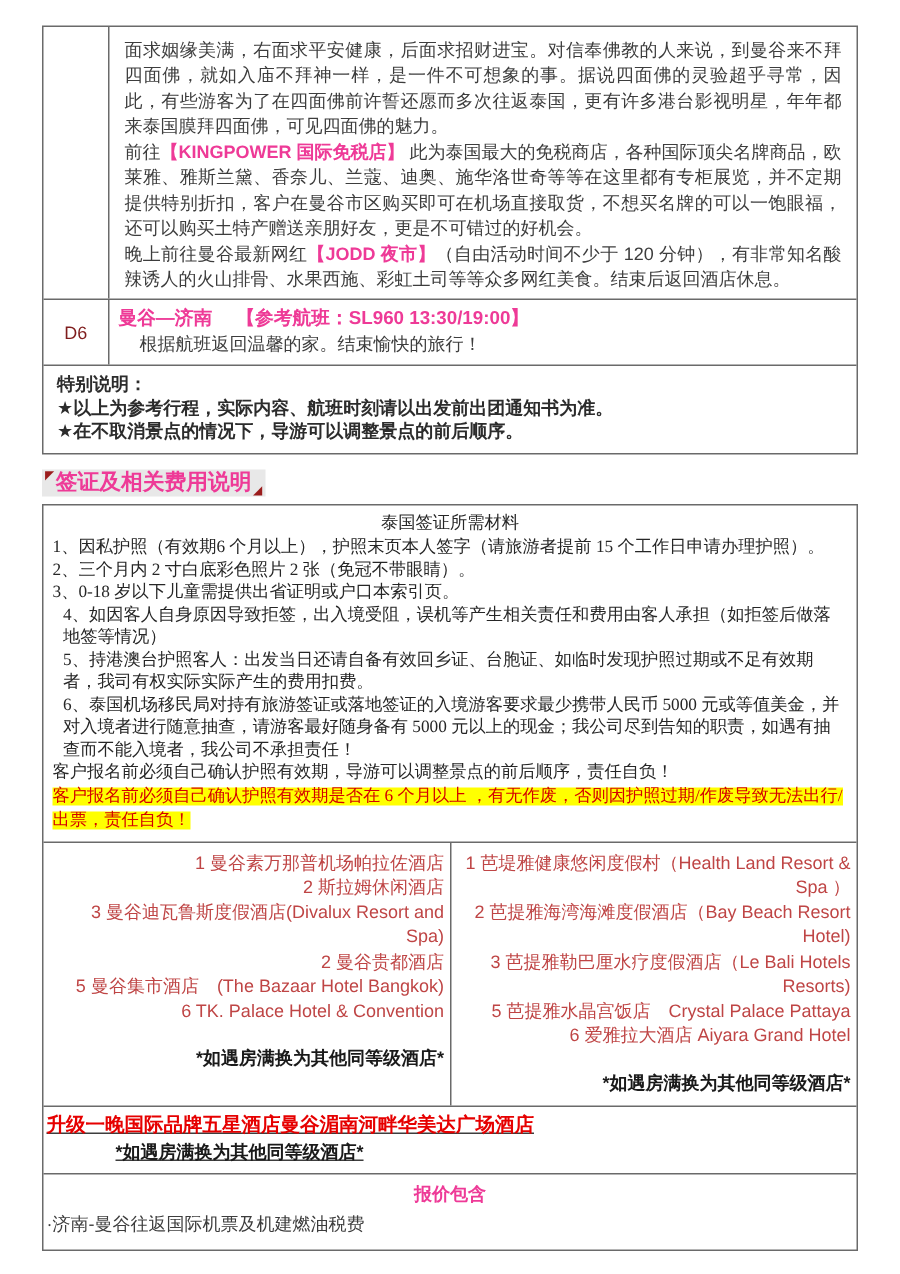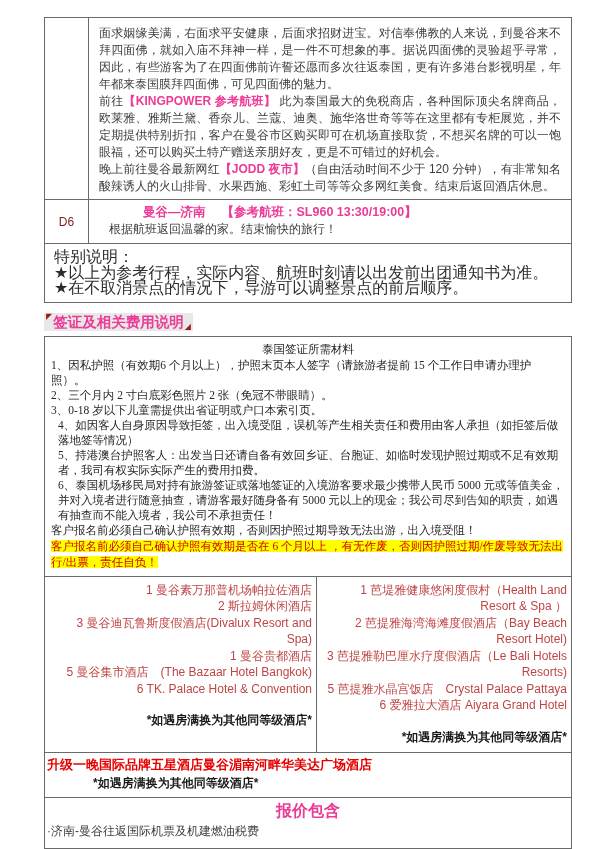--- a/index.html
+++ b/index.html
@@ -3,21 +3,21 @@
 <meta charset="utf-8">
 <style>
   * { margin:0; padding:0; box-sizing:border-box; }
   html,body { background:#ffffff; }
   body {
     width:600px; height:849px;
     font-family:"Liberation Sans","DejaVu Sans",sans-serif;
     color:#3d3d3d;
     overflow:hidden;
   }
-  .page { width:600px; height:849px; padding:17px 28px 0 44px; background:#fff; }
+  .page { width:600px; height:849px; padding:17px 28px 0 28px; background:#fff; }
 
   
   .itin-table { border:1px solid #6a6a6a; }
   .itin-row { display:flex; align-items:stretch; }
   .day-cell {
     width:44px; flex:0 0 44px;
     border-right:1px solid #6a6a6a;
     display:flex; align-items:center; justify-content:center;
     font-size:12px; color:#7f1d1d;
   }
@@ -28,24 +28,24 @@
   .meal-bar {
     background:#f3f3f3;
     display:flex; align-items:center;
     font-weight:bold; color:#222;
     font-size:12.5px;
     padding:3px 12px 4px 10px;
   }
   .meal-bar .lodging { margin-left:auto; margin-right:2px; }
   .row-border-top { border-top:1px solid #6a6a6a; }
   .d6-content { padding:3px 8px 5px 6px; }
-  .d6-flightline { font-size:12.5px; font-weight:bold; color:#ee3a97; line-height:18px;margin-left:48px; }
+  .d6-flightline { font-size:12.5px; font-weight:bold; color:#ee3a97; line-height:18px; }
   .d6-flightline .route { margin-right:16px; }
   .d6-desc { font-size:12px; color:#3d3d3d; padding-left:14px; line-height:17px; }
-  .special-notes { padding:5px 9px 6px 9px; font-size:16px; font-weight:normal; color:#2c2c2c; line-height:15.5px; }
+  .special-notes { padding:5px 9px 6px 9px; font-size:12px; font-weight:bold; color:#2c2c2c; line-height:15.5px; }
 
   
   .section-header { margin:10px 0 5px 0; display:flex; align-items:center; }
   .section-header .hd-box {
     display:inline-flex; align-items:center;
     background:#e8e8e8;
     color:#ee3a97; font-weight:bold; font-size:14.5px;
     padding:0 2px; line-height:18px;
   }
   .tri { color:#9b1c1c; font-size:8px; line-height:8px; }
@@ -66,41 +66,41 @@
 
   
   .hotel-row { display:flex; align-items:stretch; font-size:12px;text-align:right; }
   .hotel-col { padding:5px 4px 7px 8px; color:#bf4545; line-height:16.5px; }
   .hotel-col.left { width:272px; flex:0 0 272px; border-right:1px solid #6a6a6a; }
   .hotel-col.right { flex:1; }
   .hotel-note { margin-top:15px; color:#1a1a1a; font-weight:bold; }
   .hotel-col.left .hotel-note { padding-left:62px; }
   .hotel-col.right .hotel-note { padding-left:0; }
 
-  .upgrade-row { padding:3px 4px 5px 2px; }
+  .upgrade-row { padding:3px 4px 5px 2px;text-decoration:underline; }
   .upgrade-text { color:#e60000; font-weight:bold; font-size:13px; line-height:17px; }
   .upgrade-note { font-weight:bold; color:#1a1a1a; font-size:12px; margin-top:2px; padding-left:46px; }
 
   .quote-row { padding:4px 2px 8px 2px; font-size:12px; line-height:18px; color:#3d3d3d; }
-  .quote-header { text-align:center; color:#ee3a97; font-weight:bold; font-size:16px; margin-bottom:2px; }
+  .quote-header { text-align:center; color:#ee3a97; font-weight:bold; font-size:12px; margin-bottom:2px; }
   .quote-items .q-item { text-align:justify; }
 </style>
 </head>
 <body>
 
 <div class="page">
 
   <div class="itin-table">
 
     <div class="itin-row">
       <div class="day-cell"></div>
       <div class="content-cell">
         <div class="d5-text">
           <p><span>面求姻缘美满，右面求平安健康，后面求招财进宝。对信奉佛教的人来说，到曼谷来不拜四面佛，就如入庙不拜神一样，是一件不可想象的事。据说四面佛的灵验超乎寻常，因此，有些游客为了在四面佛前许誓还愿而多次往返泰国，更有许多港台影视明星，年年都来泰国膜拜四面佛，可见四面佛的魅力。</span></p>
-          <p><span>前往</span><span class="pink-strong">【KINGPOWER 参考航班】</span><span> 此为泰国最大的免税商店，各种国际顶尖名牌商品，欧莱雅、雅斯兰黛、香奈儿、兰蔻、迪奥、施华洛世奇等等在这里都有专柜展览，并不定期提供特别折扣，客户在曼谷市区购买即可在机场直接取货，不想买名牌的可以一饱眼福，还可以购买土特产赠送亲朋好友，更是不可错过的好机会。</span></p>
+          <p><span>前往</span><span class="pink-strong">【KINGPOWER 国际免税店】</span><span> 此为泰国最大的免税商店，各种国际顶尖名牌商品，欧莱雅、雅斯兰黛、香奈儿、兰蔻、迪奥、施华洛世奇等等在这里都有专柜展览，并不定期提供特别折扣，客户在曼谷市区购买即可在机场直接取货，不想买名牌的可以一饱眼福，还可以购买土特产赠送亲朋好友，更是不可错过的好机会。</span></p>
           <p><span>晚上前往曼谷最新网红</span><span class="pink-strong">【JODD 夜市】</span><span>（自由活动时间不少于 120 分钟），有非常知名酸辣诱人的火山排骨、水果西施、彩虹土司等等众多网红美食。结束后返回酒店休息。</span></p>
         </div>
       </div>
     </div>
 
     <div class="itin-row row-border-top">
       <div class="day-cell">D6</div>
       <div class="content-cell">
         <div class="d6-content">
           <div class="d6-flightline">
@@ -131,30 +131,30 @@
     <div class="visa-cell">
       <div class="visa-title">泰国签证所需材料</div>
       <div class="visa-items">
         <div class="v-item">1、因私护照（有效期6 个月以上），护照末页本人签字（请旅游者提前 15 个工作日申请办理护照）。</div>
         <div class="v-item">2、三个月内 2 寸白底彩色照片 2 张（免冠不带眼睛）。</div>
         <div class="v-item">3、0-18 岁以下儿童需提供出省证明或户口本索引页。</div>
         <div class="v-item">4、如因客人自身原因导致拒签，出入境受阻，误机等产生相关责任和费用由客人承担（如拒签后做落地签等情况）</div>
         <div class="v-item">5、持港澳台护照客人：出发当日还请自备有效回乡证、台胞证、如临时发现护照过期或不足有效期者，我司有权实际实际产生的费用扣费。</div>
         <div class="v-item">6、泰国机场移民局对持有旅游签证或落地签证的入境游客要求最少携带人民币 5000 元或等值美金，并对入境者进行随意抽查，请游客最好随身备有 5000 元以上的现金；我公司尽到告知的职责，如遇有抽查而不能入境者，我公司不承担责任！</div>
       </div>
-      <div>客户报名前必须自己确认护照有效期，否则因护照过期导致无法出游，出入境受阻！</div>
+      <div>客户报名前必须自己确认护照有效期，导游可以调整景点的前后顺序，责任自负！</div>
       <div class="visa-warning"><span class="hl">客户报名前必须自己确认护照有效期是否在 6 个月以上 ，有无作废，否则因护照过期/作废导致无法出行/出票，责任自负！</span></div>
     </div>
 
     <div class="hotel-row row-border-top">
       <div class="hotel-col left">
         <div>1 曼谷素万那普机场帕拉佐酒店</div>
         <div>2 斯拉姆休闲酒店</div>
         <div>3 曼谷迪瓦鲁斯度假酒店(Divalux Resort and Spa)</div>
-        <div>1 曼谷贵都酒店</div>
+        <div>2 曼谷贵都酒店</div>
         <div>5 曼谷集市酒店　(The Bazaar Hotel Bangkok)</div>
         <div>6 TK. Palace Hotel &amp; Convention</div>
         <div class="hotel-note">*如遇房满换为其他同等级酒店*</div>
       </div>
       <div class="hotel-col right">
         <div>1 芭堤雅健康悠闲度假村（Health Land Resort &amp; Spa ）</div>
         <div>2 芭提雅海湾海滩度假酒店（Bay Beach Resort Hotel)</div>
         <div>3 芭提雅勒巴厘水疗度假酒店（Le Bali Hotels Resorts)</div>
         <div>5 芭提雅水晶宫饭店　Crystal Palace Pattaya</div>
         <div>6 爱雅拉大酒店 Aiyara Grand Hotel</div>

